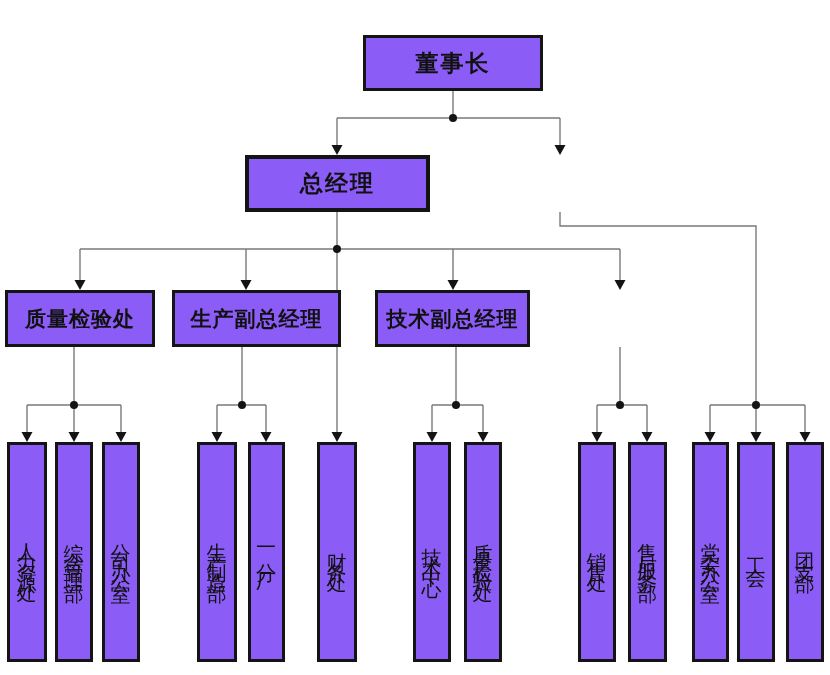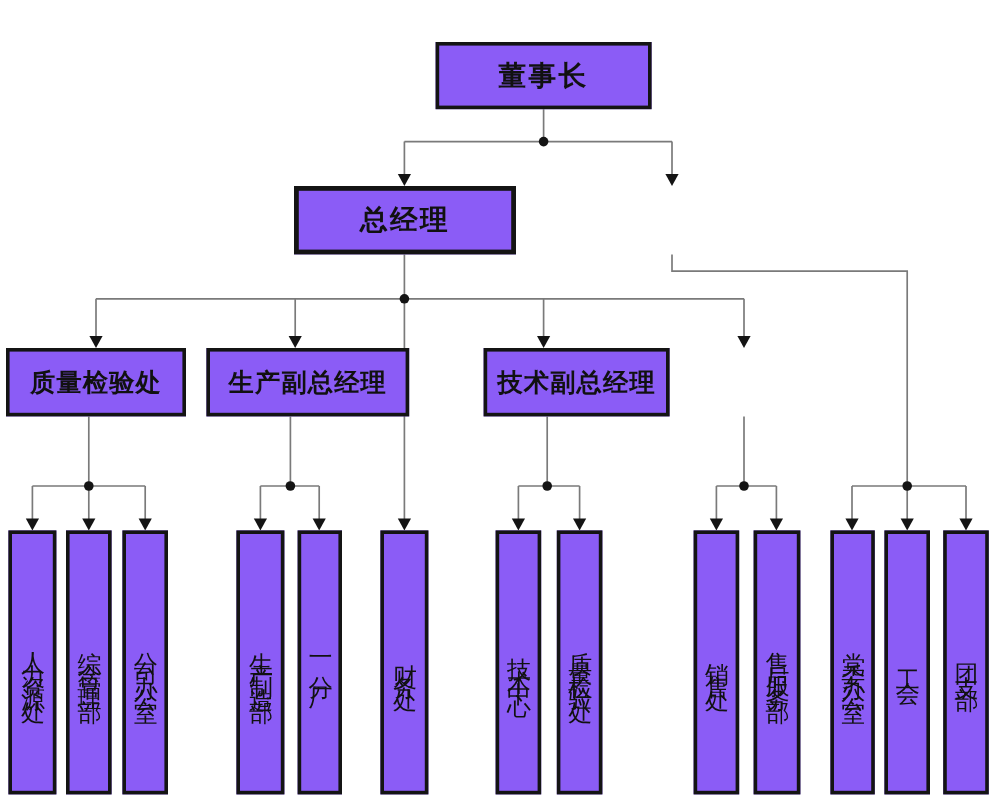--- a/index.html
+++ b/index.html
@@ -42,21 +42,21 @@
     white-space: nowrap;
   }
   
   #b-chairman   { left: 363px; top: 35px;  width: 180px; height: 56px; }
   
   #b-gm         { left: 245px; top: 155px; width: 185px; height: 57px; }
   #b-secretary  { left: 467px; top: 155px; width: 186px; height: 57px; }
   
   #b-admin      { left: 5px;   top: 290px; width: 150px; height: 57px; }
   #b-production { left: 172px; top: 290px; width: 169px; height: 57px; }
-  #b-technical  { left: 375px; top: 290px; width: 155px; height: 57px; margin-left: 28px; }
+  #b-technical  { left: 375px; top: 290px; width: 155px; height: 57px; }
   #b-sales      { left: 545px; top: 290px; width: 150px; height: 57px; }
   
   #v-hr          { left: 7px;   width: 40px; }
   #v-general     { left: 55px;  width: 38px; }
   #v-office      { left: 102px; width: 38px; }
   #v-mfg         { left: 197px; width: 40px; }
   #v-factory1    { left: 248px; width: 37px; }
   #v-finance     { left: 317px; width: 40px; }
   #v-techcenter  { left: 413px; width: 38px; }
   #v-quality     { left: 464px; width: 38px; }

